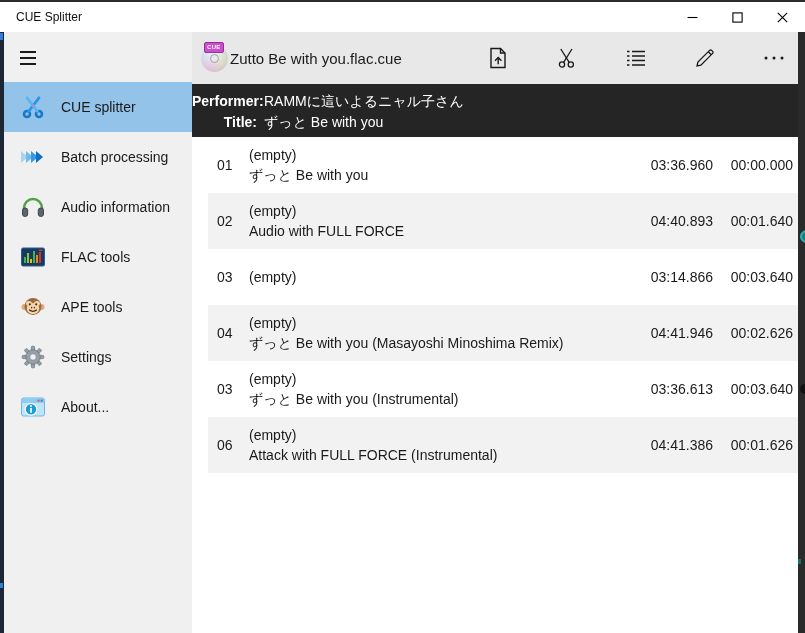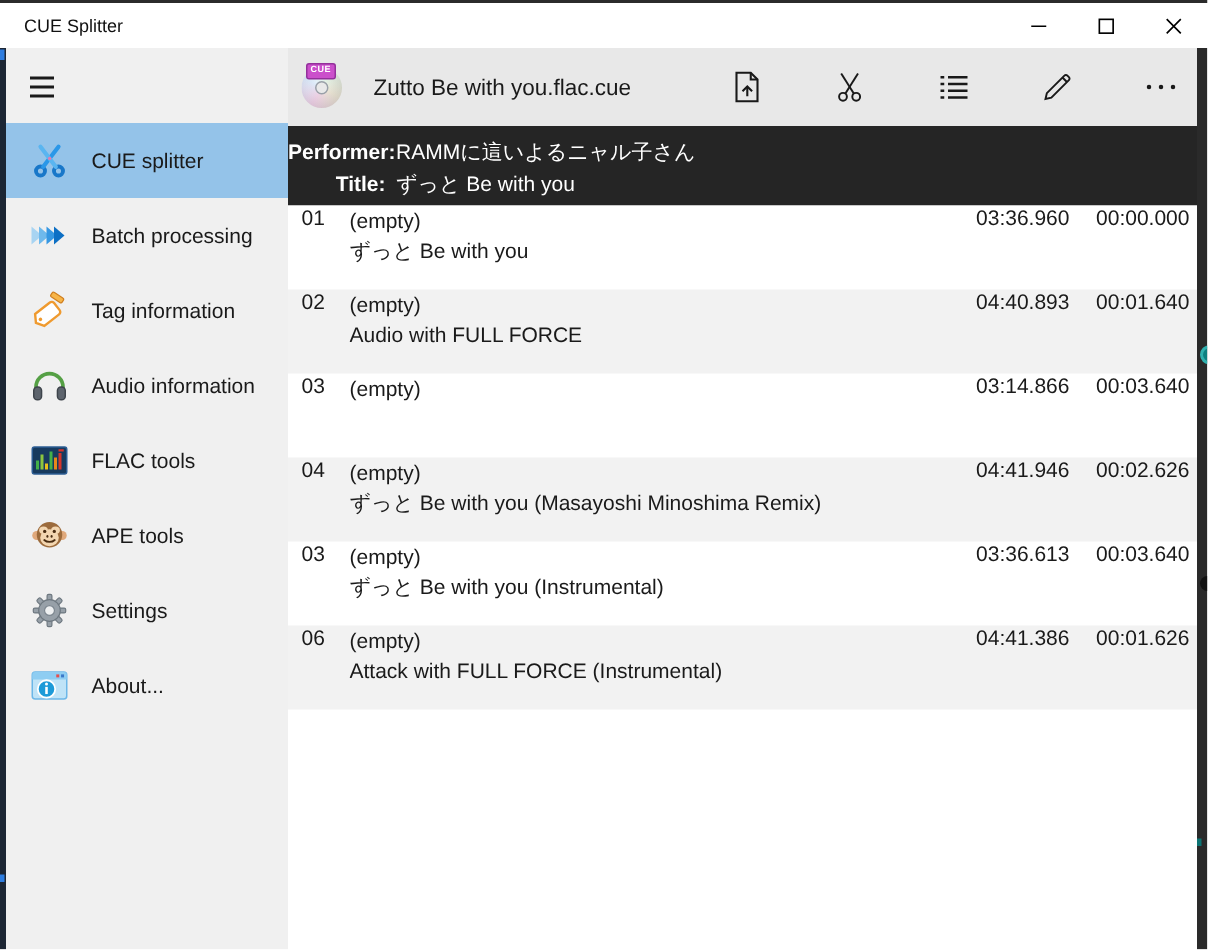--- a/index.html
+++ b/index.html
@@ -34,21 +34,21 @@
   .menu{margin-top:17px;}
   .side-item{height:50px;display:flex;align-items:center;padding-left:16px;gap:15px;
     font-size:14px;color:#1a1a1a;cursor:default;}
   .side-item.selected{background:var(--selected-item,#94c3e9);}
   .side-icon{width:26px;height:26px;flex:0 0 26px;display:flex;}
   .side-icon svg{width:100%;height:100%;}
   .side-label{white-space:nowrap;}
   
   .main{flex:1;display:flex;flex-direction:column;background:#fff;min-width:0;}
   .toolbar{flex:0 0 52px;height:52px;background:var(--toolbar-bg,#e8e8e8);display:flex;align-items:center;}
-  .file-chip{display:flex;align-items:center;margin-left:9px;gap:21px;}
+  .file-chip{display:flex;align-items:center;margin-left:9px;gap:2px;}
   .disc{width:27px;height:27px;border-radius:50%;position:relative;flex:0 0 27px;
     background:
       conic-gradient(from 210deg, rgba(255,150,210,.28), rgba(150,200,255,.25), rgba(190,255,190,.22), rgba(255,225,150,.25), rgba(255,150,210,.28)),
       radial-gradient(circle at 38% 35%, #fafafa 0%, #e3e4e8 40%, #c9ccd2 72%, #b4b8c0 100%);}
   .disc::after{content:"";position:absolute;inset:9px;border-radius:50%;background:#e9e9e9;
     border:1px solid #9aa0a8;box-sizing:border-box;}
   .disc-badge{position:absolute;top:-3px;left:3px;background:#cb4fcb;color:#fff;font-size:6px;
     font-weight:bold;line-height:7px;padding:1px 2px;border-radius:2px;border:1px solid #93309b;
     letter-spacing:.3px;z-index:2;}
   .filename{font-size:15px;color:#1a1a1a;white-space:nowrap;}
@@ -56,21 +56,21 @@
   .tool-btn{width:24px;height:24px;display:flex;cursor:default;}
   .tool-btn svg{width:100%;height:100%;}
   
   .meta{flex:0 0 53px;height:53px;background:var(--meta-bg,#252525);color:#fff;font-size:14px;
     padding-top:7px;box-sizing:border-box;}
   .meta-row{display:flex;line-height:21px;}
   .meta-label{width:65px;text-align:right;font-weight:bold;flex:0 0 65px;}
   .meta-value{padding-left:7px;white-space:nowrap;}
   
   .tracks{flex:1;background:#fff;overflow:hidden;}
-  .track-row{height:56px;display:flex;align-items:flex-start;font-size:14px;color:#1a1a1a;}
+  .track-row{height:56px;display:flex;align-items:center;font-size:14px;color:#1a1a1a;margin-left:16px;}
   .track-row.alt{background:var(--alt-row,#f2f2f2);}
   .track-num{flex:0 0 22px;width:22px;margin-left:9px;}
   .track-lines{flex:1;margin-left:10px;line-height:20px;min-width:0;}
   .track-tag,.track-title{white-space:nowrap;overflow:hidden;}
   .track-duration{flex:0 0 80px;width:80px;text-align:right;}
   .track-start{flex:0 0 80px;width:80px;text-align:right;margin-right:5px;}
 </style>
 </head>
 <body>
 
@@ -128,32 +128,20 @@
           <div class="side-item">
     <span class="side-icon">
               <svg viewBox="0 0 26 26">
                 <polygon points="1,7 8,13 1,19" fill="#a8d4f2"></polygon>
                 <polygon points="6,7 13,13 6,19" fill="#6fb9ec"></polygon>
                 <polygon points="11,7 18,13 11,19" fill="#3697e2"></polygon>
                 <polygon points="16,7 23,13 16,19" fill="#0d6fc4"></polygon>
               </svg>
             </span>
     <span class="side-label">Batch processing</span>
-  </div>
-          <div class="side-item">
-    <span class="side-icon">
-              <svg viewBox="0 0 26 26">
-                <g transform="rotate(-38 12 15)">
-                  <path d="M5 10 h12.5 a2 2 0 0 1 2 2 v6 a2 2 0 0 1 -2 2 H5 l-3.2-5 z" fill="#fff" stroke="#ef9a2f" stroke-width="1.6"></path>
-                  <circle cx="5.6" cy="15" r="1.2" fill="#ef9a2f"></circle>
-                </g>
-                <rect x="13.5" y="2.5" width="9" height="3.6" rx="1.2" transform="rotate(33 18 4.5)" fill="#f7b548" stroke="#d07f1f" stroke-width="0.8"></rect>
-              </svg>
-            </span>
-    <span class="side-label">Tag information</span>
   </div>
           <div class="side-item">
     <span class="side-icon">
               <svg viewBox="0 0 26 26">
                 <path d="M4 17 v-3 a9 9 0 0 1 18 0 v3" fill="none" stroke="#55a045" stroke-width="2.5" stroke-linecap="round"></path>
                 <rect x="2.5" y="14" width="5.2" height="8.5" rx="2.4" fill="#5d646d" stroke="#3e444b"></rect>
                 <rect x="18.3" y="14" width="5.2" height="8.5" rx="2.4" fill="#5d646d" stroke="#3e444b"></rect>
               </svg>
             </span>
     <span class="side-label">Audio information</span>

